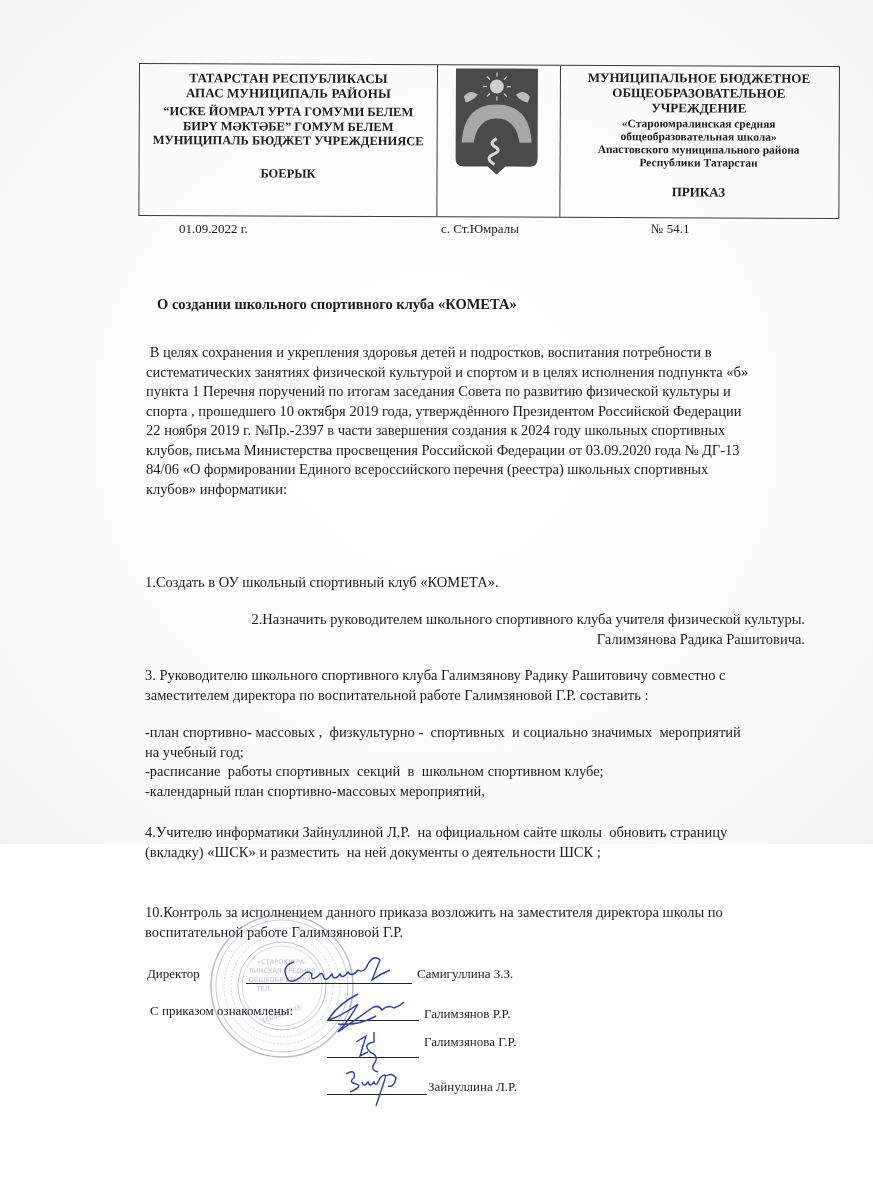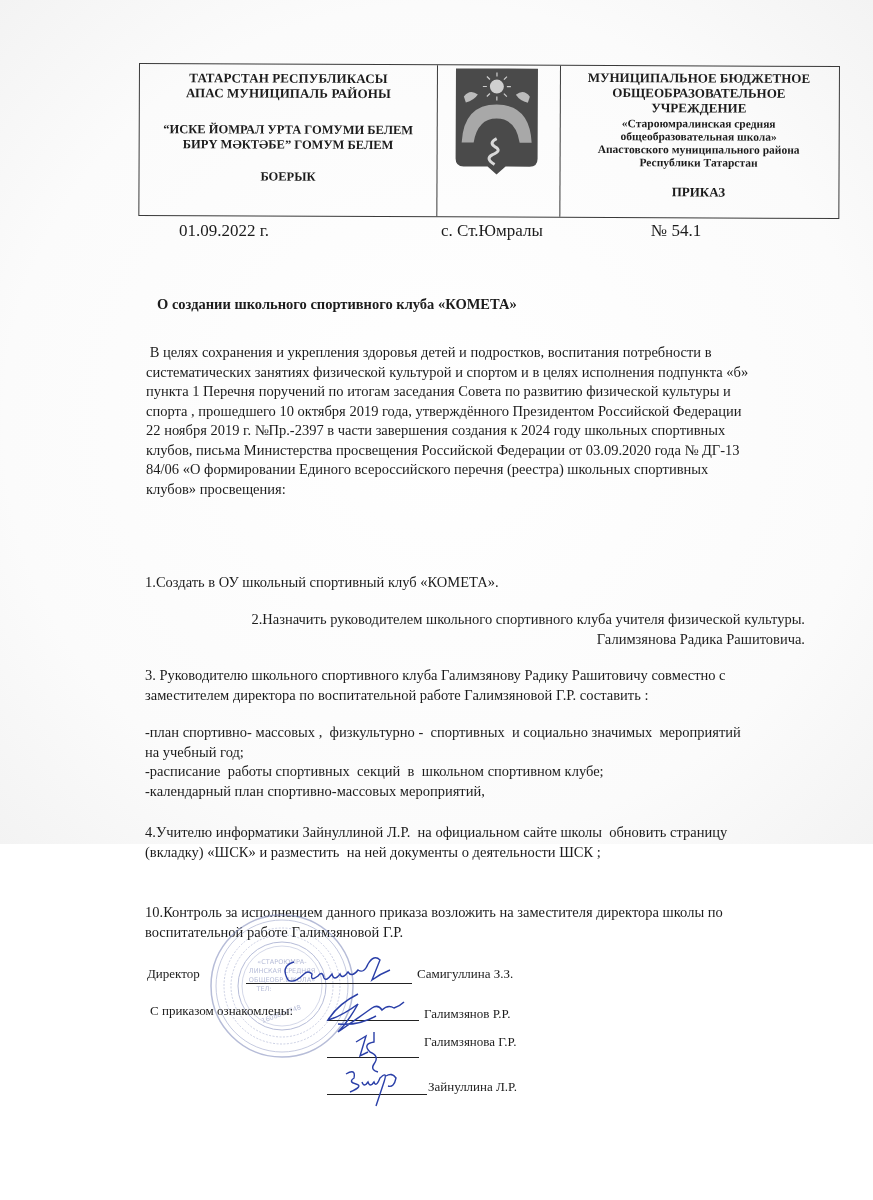--- a/index.html
+++ b/index.html
@@ -13,31 +13,31 @@
     background: radial-gradient(ellipse at 50% 50%, #ffffff 0%, #fbfbfb 70%, #f3f3f3 100%); }
 
   
   .hdr { position: absolute; left: 139px; top: 63px; width: 699px; height: 151px;
     border: 1.3px solid #3a3a3a; transform: rotate(0.25deg); transform-origin: left top; }
   .hdr .col { position: absolute; top: 0; bottom: 0; text-align: center; font-weight: bold; }
   .hdr .left { left: 0; width: 297px; }
   .hdr .mid { left: 297px; width: 122px; border-left: 1.2px solid #3a3a3a; border-right: 1.2px solid #3a3a3a; }
   .hdr .right { left: 419px; width: 280px; }
   .hdr .left .l1 { font-size: 13px; line-height: 15px; margin-top: 6px; letter-spacing: 0.1px; }
-  .hdr .left .l2 { font-size: 12.5px; line-height: 14.5px; margin-top: 22px; }
+  .hdr .left .l2 { font-size: 12.5px; line-height: 14.5px; margin-top: 4px; }
   .hdr .left .l3 { font-size: 12.5px; line-height: 15px; margin-top: 18px; }
   .hdr .right .r1 { font-size: 13px; line-height: 15px; margin-top: 4px; }
   .hdr .right .r2 { font-size: 11.5px; line-height: 13px; margin-top: 2px; }
   .hdr .right .r3 { font-size: 13px; line-height: 15px; margin-top: 15px; }
   .line { display: block; white-space: nowrap; }
 
   
   .emblem { position: absolute; left: 16px; top: 1px; width: 86px; height: 112px; }
 
-  .meta { position: absolute; top: 221px; font-size: 17px; }
+  .meta { position: absolute; top: 221px; font-size: 13px; }
   .title { position: absolute; left: 157px; top: 296px; font-size: 14.5px; font-weight: bold; }
 
   .body { position: absolute; left: 146px; width: 660px; font-size: 14.5px; line-height: 19.5px; }
 
   .stamp { position: absolute; left: 208px; top: 912px; width: 148px; height: 148px; opacity: 0.55; }
 
   .sig-row { position: absolute; font-size: 13px; white-space: nowrap; }
   .sig-line { position: absolute; border-bottom: 1px solid #222; }
   .sig { position: absolute; }
 </style>
@@ -48,20 +48,21 @@
 
   <div class="hdr">
     <div class="col left">
       <div class="l1">
         <span class="line">ТАТАРСТАН РЕСПУБЛИКАСЫ</span>
         <span class="line">АПАС  МУНИЦИПАЛЬ РАЙОНЫ</span>
       </div>
       <div class="l2">
         <span class="line">“ИСКЕ ЙОМРАЛ УРТА ГОМУМИ БЕЛЕМ</span>
         <span class="line">БИРҮ МӘКТӘБЕ” ГОМУМ  БЕЛЕМ</span>
+        <span class="line">МУНИЦИПАЛЬ БЮДЖЕТ УЧРЕЖДЕНИЯСЕ</span>
       </div>
       <div class="l3">
         <span class="line">БОЕРЫК</span>
       </div>
     </div>
 
     <div class="col mid">
       <svg class="emblem" viewBox="0 0 86 112">
         <path d="M2 2 H84 V92 Q84 100 76 100 H52 L43 108 L34 100 H10 Q2 100 2 92 Z" fill="#4a4a4a"></path>
         <circle cx="43" cy="20" r="7" fill="#cfcfcf"></circle>
@@ -107,21 +108,21 @@
   <div class="title">О создании школьного спортивного клуба «КОМЕТА»</div>
 
   <div class="body" style="top:343px;">
     <span class="line" style="white-space:pre"> В целях сохранения и укрепления здоровья детей и подростков, воспитания потребности в</span>
     <span class="line">систематических занятиях физической культурой и спортом и в целях исполнения подпункта «б»</span>
     <span class="line">пункта 1 Перечня поручений по итогам заседания Совета по развитию физической культуры и</span>
     <span class="line">спорта , прошедшего 10 октября 2019  года, утверждённого Президентом Российской Федерации</span>
     <span class="line">22 ноября 2019 г. №Пр.-2397 в части завершения создания к 2024 году школьных спортивных</span>
     <span class="line">клубов, письма Министерства просвещения  Российской Федерации от 03.09.2020 года № ДГ-13</span>
     <span class="line">84/06 «О формировании Единого всероссийского перечня (реестра) школьных спортивных</span>
-    <span class="line">клубов» просвещения:</span>
+    <span class="line">клубов» информатики:</span>
   </div>
 
   <div class="body" style="top:573px; left:145px;">
     <span class="line">1.Создать в ОУ школьный спортивный клуб «КОМЕТА».</span>
   </div>
   <div class="body" style="top:610px; left:145px;text-align:right;">
     <span class="line">2.Назначить руководителем школьного спортивного клуба учителя физической культуры.</span>
     <span class="line">Галимзянова Радика Рашитовича.</span>
   </div>
   <div class="body" style="top:666px; left:145px;">

